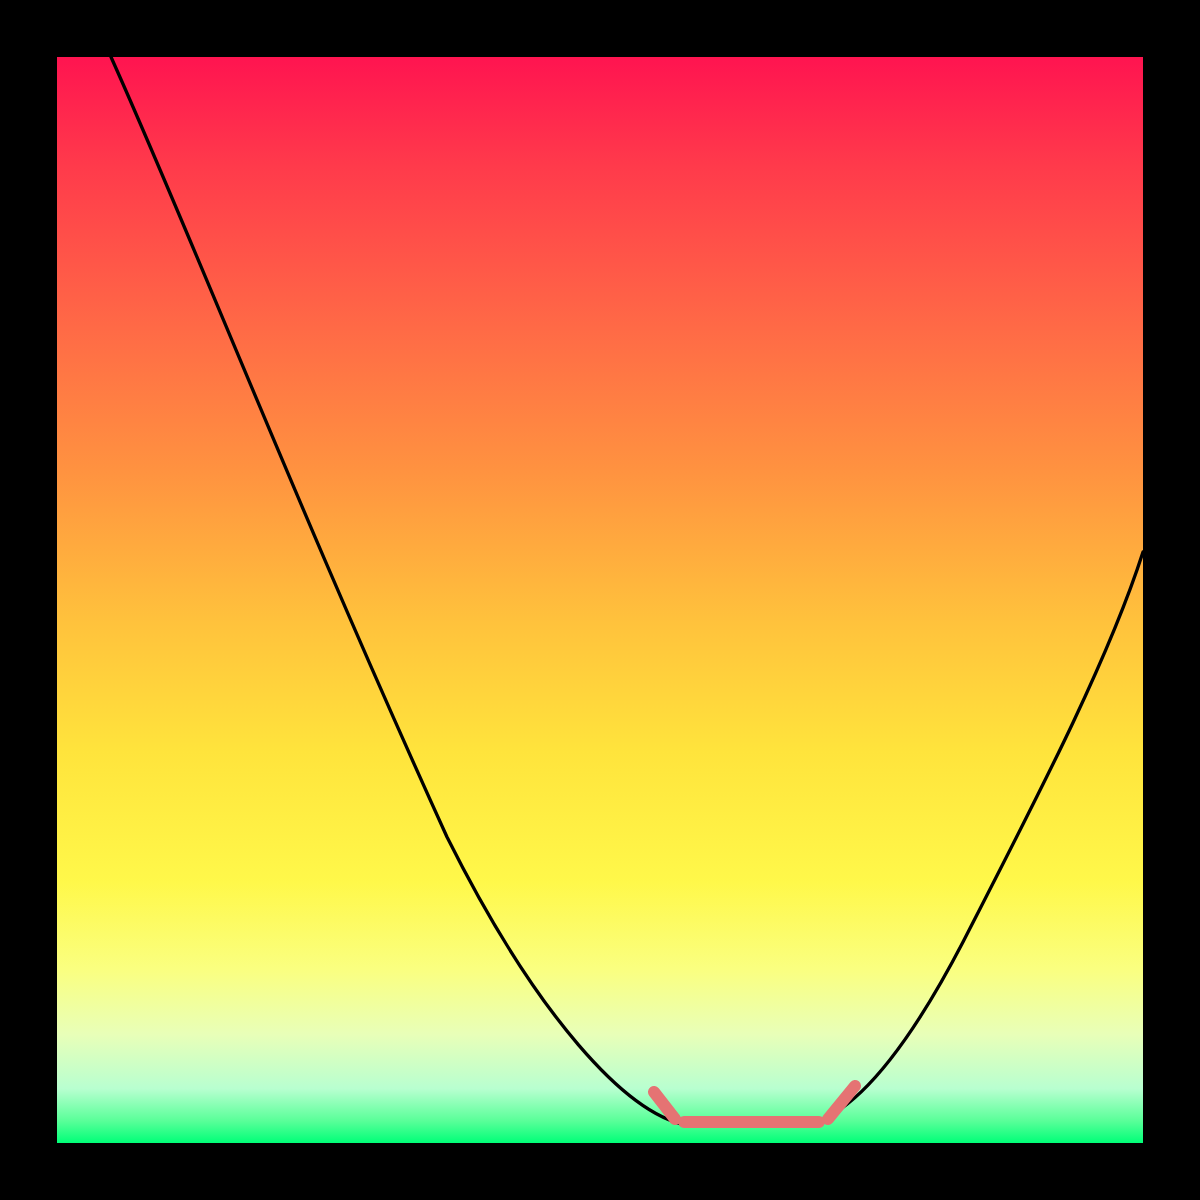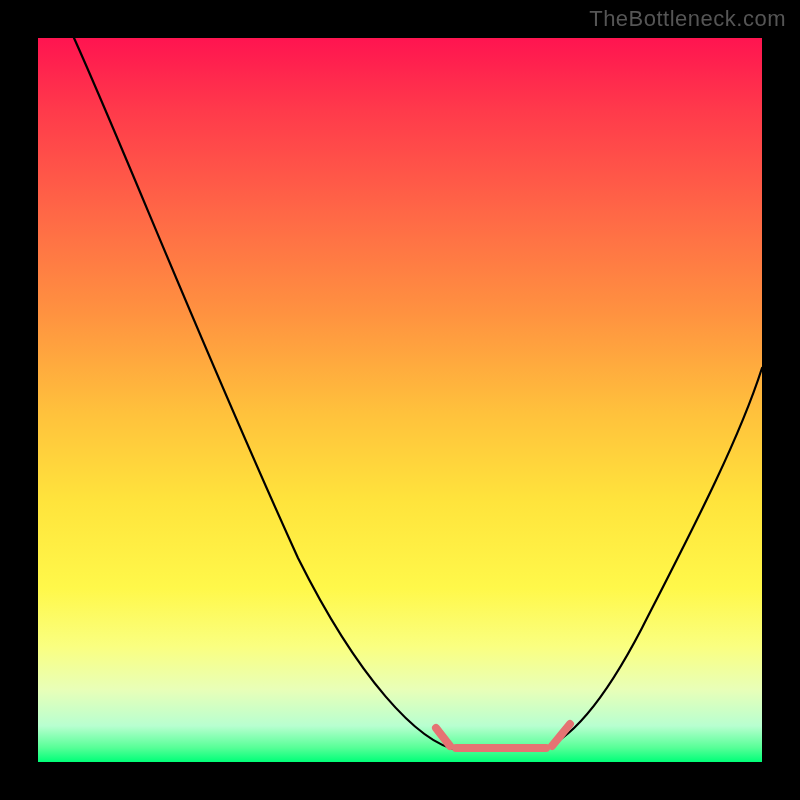--- a/index.html
+++ b/index.html
@@ -69,21 +69,20 @@
     fill: none;
     stroke: #e57373;
     stroke-width: 8;
     stroke-linecap: round;
   }
 </style>
 </head>
 <body>
 
 <div class="outer">
-  <div class="watermark">TheBottleneck.com</div>
 
   <div class="plot">
     <div class="gradient"></div>
 
     <svg class="curve" viewBox="0 0 724 724" preserveAspectRatio="none">
 
       <path class="curve-path" d="M 36 0
            C 90 120, 160 300, 260 520
            C 320 640, 380 705, 420 712
            L 500 712

